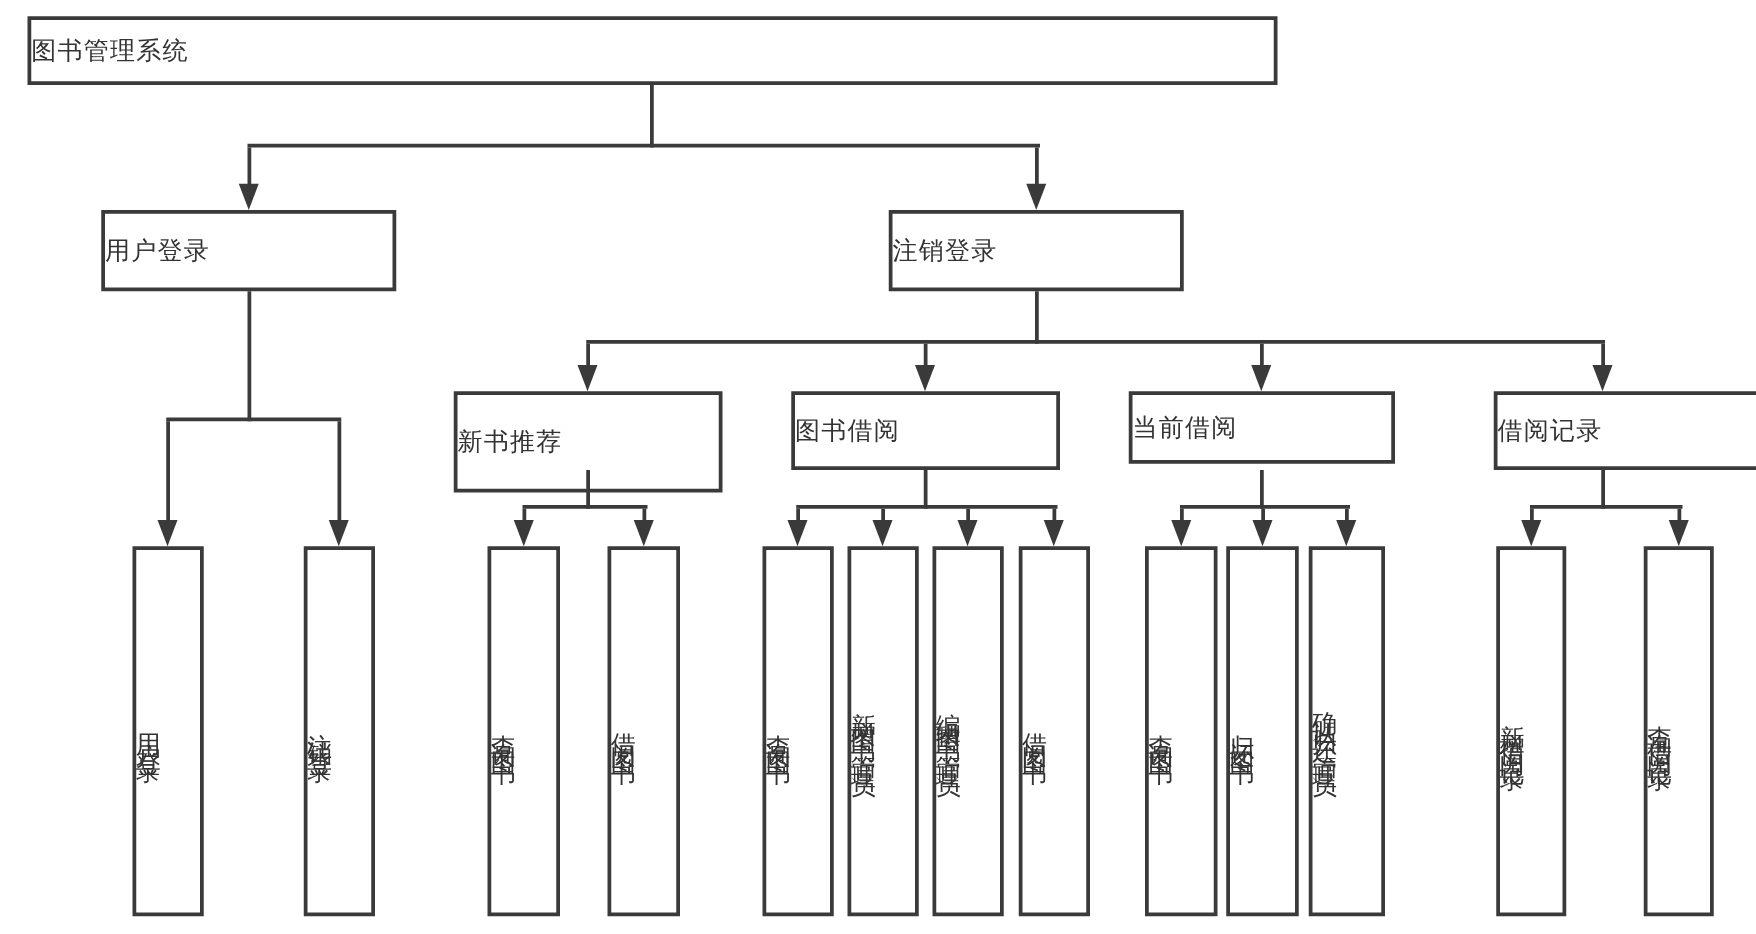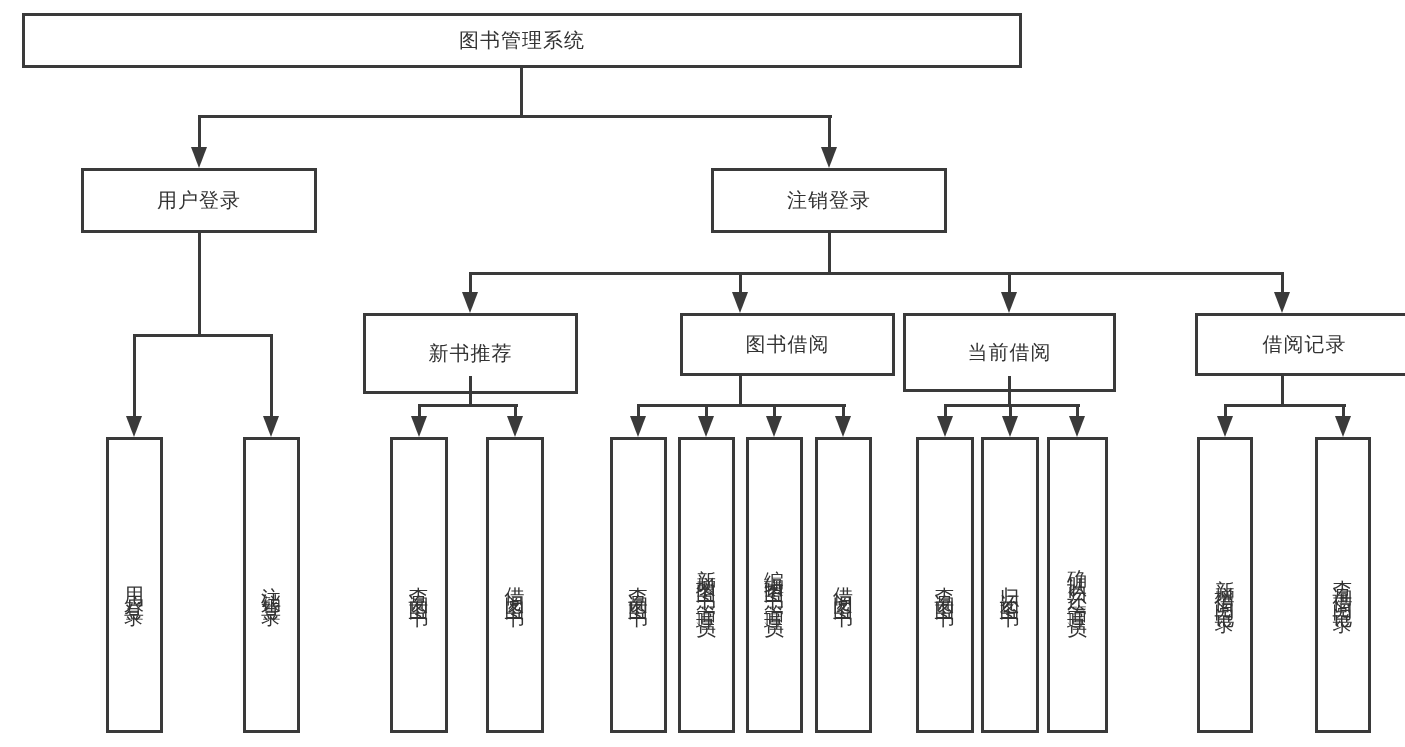--- a/index.html
+++ b/index.html
@@ -19,21 +19,20 @@
     font-family: "DejaVu Sans", "Liberation Sans", sans-serif;
     color: var(--text);
   }
   .box {
     position: absolute;
     box-sizing: border-box;
     border: 3px solid var(--line);
     background: var(--background);
     display: flex;
     align-items: center;
-    justify-content: center;
   }
   .box .lbl {
     font-size: 20px;
     color: var(--text);
     letter-spacing: 1px;
     white-space: nowrap;
   }
   .box.v .lbl {
     writing-mode: vertical-rl;
     text-orientation: mixed;
@@ -76,24 +75,24 @@
   <div class="box" style="left:81px; top:168px; width:236px; height:65px;">
     <span class="lbl">用户登录</span>
   </div>
   <div class="box" style="left:711px; top:168px; width:236px; height:65px;">
     <span class="lbl">注销登录</span>
   </div>
 
   <div class="box" style="left:363px; top:313px; width:215px; height:81px;">
     <span class="lbl">新书推荐</span>
   </div>
-  <div class="box" style="left:633px; top:313px; width:215px; height:63px;margin-left:47px;">
+  <div class="box" style="left:633px; top:313px; width:215px; height:63px;">
     <span class="lbl">图书借阅</span>
   </div>
-  <div class="box" style="left:903px; top:313px; width:213px; height:79px;">
+  <div class="box" style="left:903px; top:313px; width:213px; height:58px;">
     <span class="lbl">当前借阅</span>
   </div>
   <div class="box" style="left:1173px; top:313px; width:219px; height:63px;margin-left:22px;">
     <span class="lbl">借阅记录</span>
   </div>
 
   <div class="box v" style="left:106px; top:437px; width:57px; height:296px;">
     <span class="lbl">用户登录</span>
   </div>
   <div class="box v" style="left:243px; top:437px; width:57px; height:296px;">

